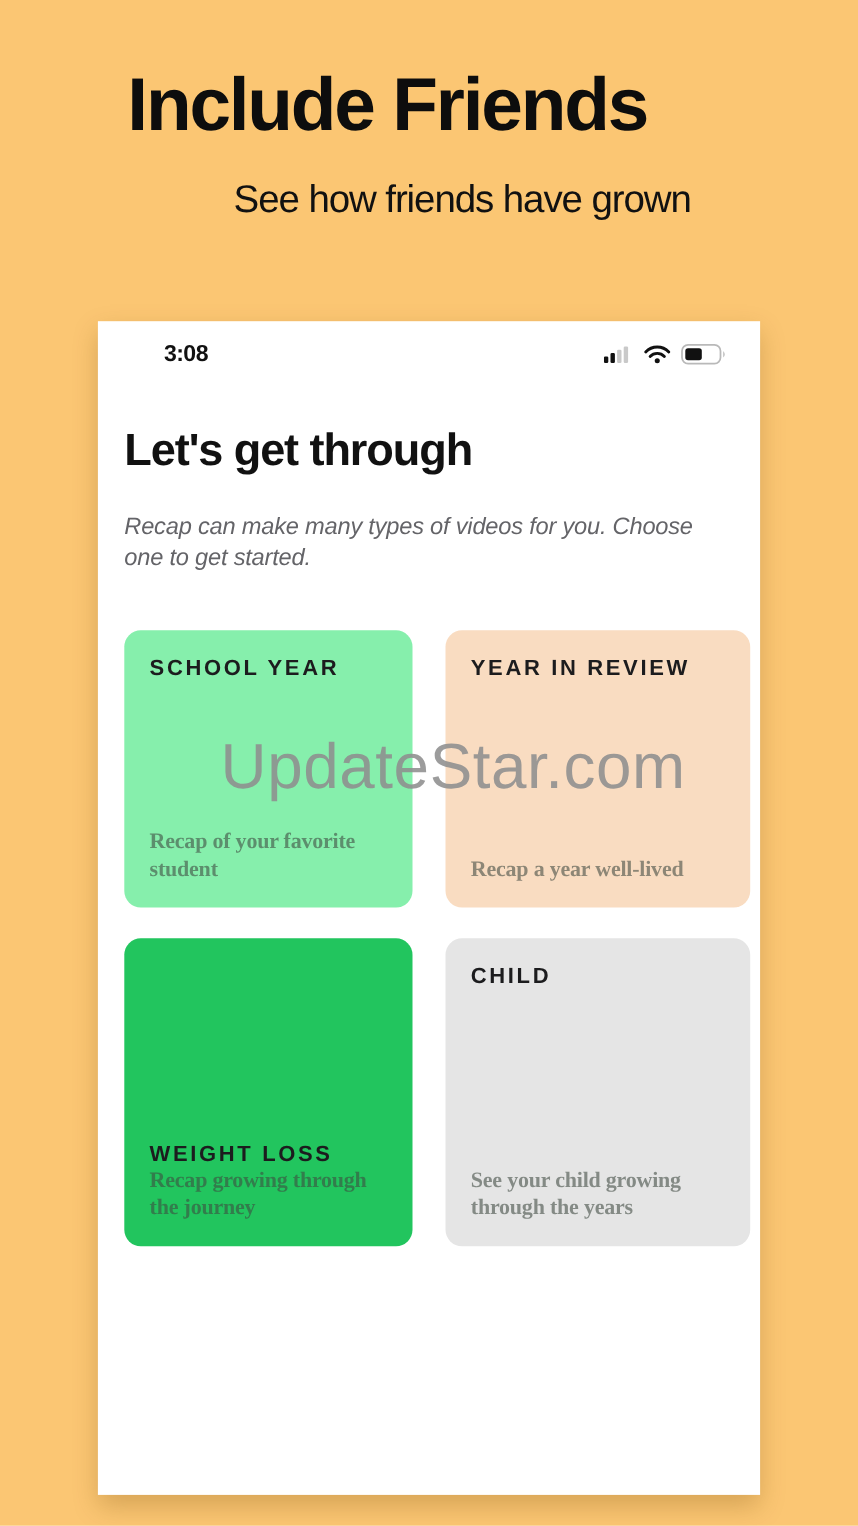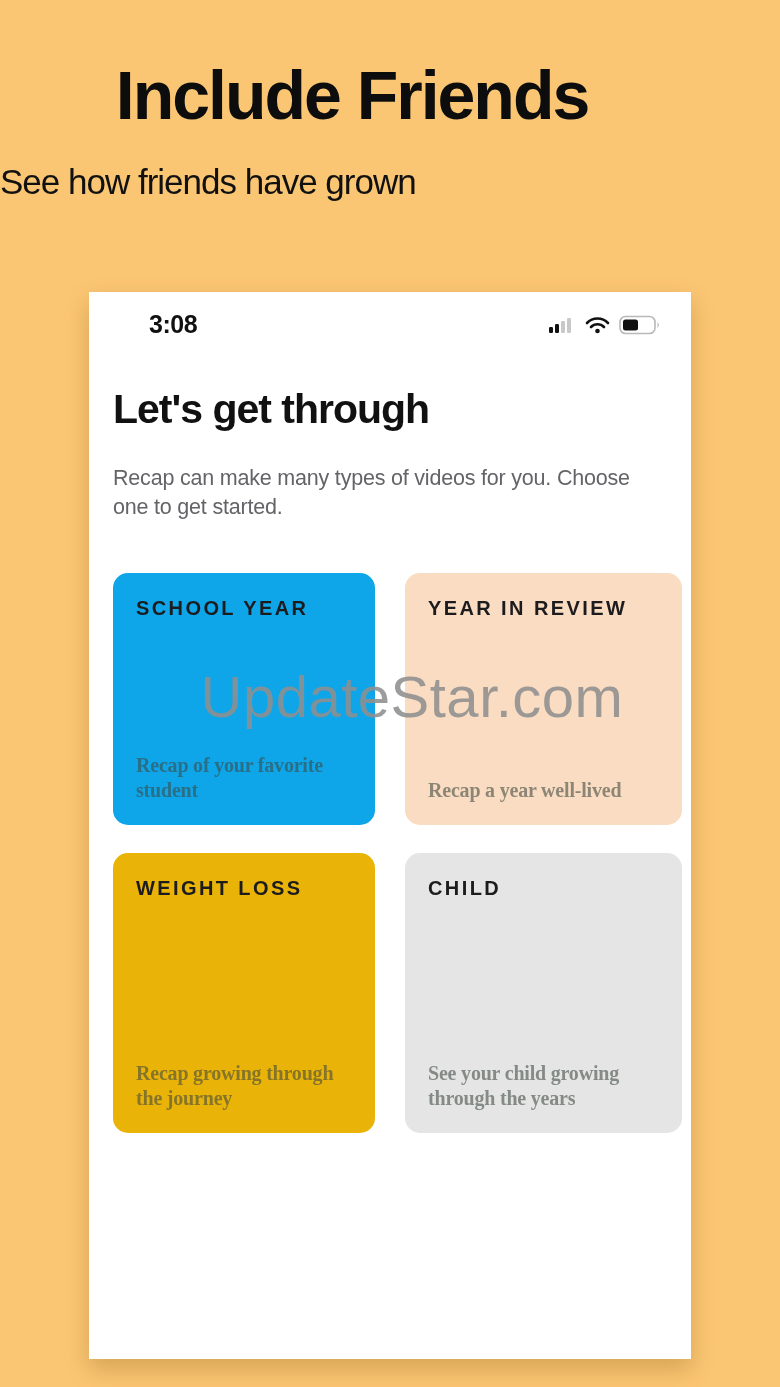--- a/index.html
+++ b/index.html
@@ -18,21 +18,21 @@
     text-align: center;
     font-size: 68px;
     font-weight: 700;
     letter-spacing: -2px;
     color: #0d0d0d;
     line-height: 80px;
   }
   .hero-subtitle {
     position: absolute;
     top: 160px; left: 0; width: 628px;
-    text-align: left;
+    text-align: right;
     font-size: 35px;
     font-weight: 400;
     letter-spacing: -1px;
     color: #111111;
     line-height: 44px;
   }
 
   
   .phone {
     position: absolute;
@@ -45,21 +45,21 @@
   
   .status-bar {
     position: absolute;
     top: 18px; left: 0; width: 100%;
     padding: 0 30px 0 60px;
     display: flex;
     align-items: center;
     justify-content: space-between;
   }
   .status-time {
-    font-size: 25px;
+    font-size: 21px;
     font-weight: 700;
     letter-spacing: -0.5px;
     color: #111111;
   }
   .status-icons {
     display: flex;
     align-items: center;
     gap: 9px;
   }
 
@@ -74,20 +74,21 @@
     line-height: 48px;
   }
   .screen-desc {
     position: absolute;
     top: 172px; left: 24px; width: 552px;
     font-size: 21.5px;
     font-weight: 400;
     letter-spacing: -0.2px;
     color: #646468;
     line-height: 29px;
+    font-style: italic;
   }
 
   
   .cards-grid {
     position: absolute;
     top: 281px; left: 24px;
     width: 569px;
     display: grid;
     grid-template-columns: 262px 277px;
     grid-template-rows: 252px 280px;
@@ -171,31 +172,31 @@
         </svg>
       </span>
     </span>
   </div>
 
   <div class="screen-heading">Let's get through</div>
   <div class="screen-desc">Recap can make many types of videos for you. Choose one to get started.</div>
 
   <div class="cards-grid">
 
-    <div class="recap-card" style="background-color: #0ea5e9;">
+    <div class="recap-card" style="background-color: #86efac;">
       <div class="recap-card-title">SCHOOL YEAR</div>
       <div class="recap-card-subtitle">Recap of your favorite student</div>
     </div>
 
     <div class="recap-card" style="background-color: rgb(249, 220, 193);">
       <div class="recap-card-title">YEAR IN REVIEW</div>
       <div class="recap-card-subtitle">Recap a year well-lived</div>
     </div>
 
-    <div class="recap-card" style="background-color: #eab308;">
+    <div class="recap-card" style="background-color: #22c55e; justify-content: flex-end;">
       <div class="recap-card-title">WEIGHT LOSS</div>
       <div class="recap-card-subtitle">Recap growing through the journey</div>
     </div>
 
     <div class="recap-card" style="background-color: #e5e5e5;">
       <div class="recap-card-title">CHILD</div>
       <div class="recap-card-subtitle">See your child growing through the years</div>
     </div>
 
   </div>

